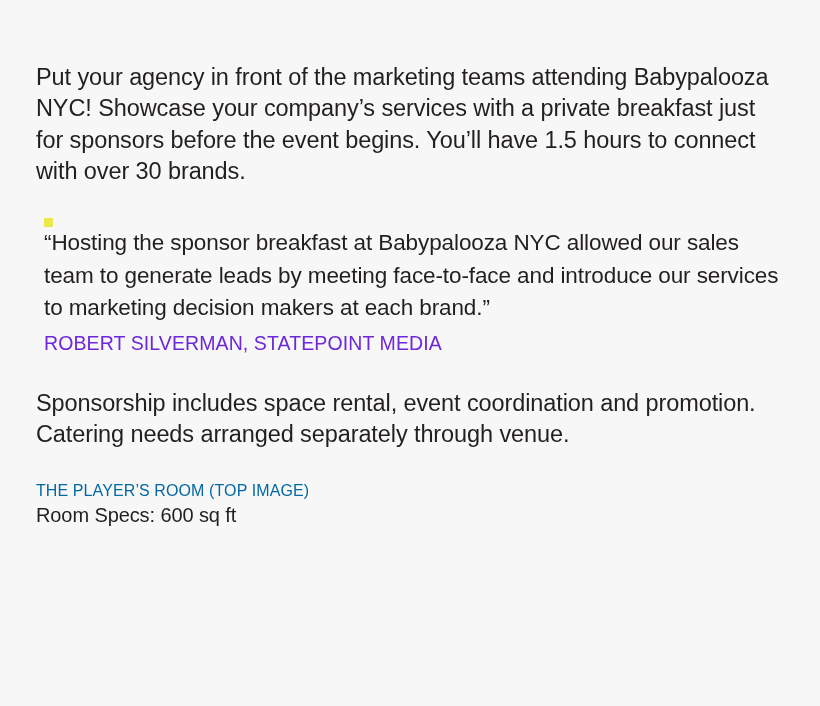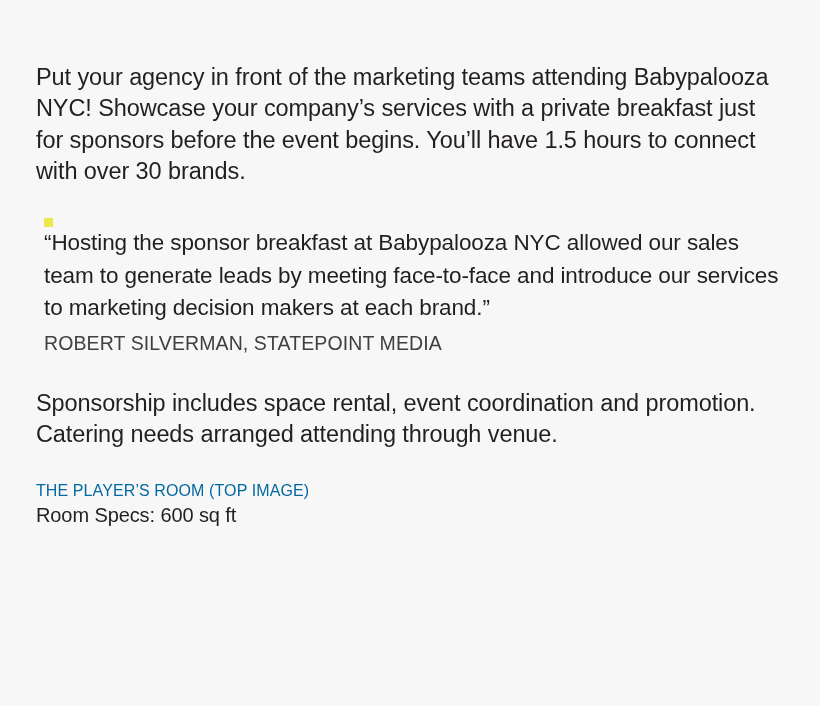--- a/index.html
+++ b/index.html
@@ -48,21 +48,21 @@
   }
   .quote-text {
     font-size: 22.5px;
     line-height: 1.45;
     color: #231f20;
     margin: 0;
     letter-spacing: -0.1px;
   }
   .quote-attrib {
     font-size: 19.5px;
-    color: #404040;
+    color: #6d28d9;
     margin-top: 7px;
     letter-spacing: 0.1px;
   }
   .body-para {
     font-size: 23.5px;
     line-height: 1.33;
     letter-spacing: -0.1px;
     color: #231f20;
     margin: 0;
     margin-top: 33px;
@@ -95,21 +95,21 @@
   <p class="intro">Put your agency in front of the marketing teams attending Babypalooza NYC! Showcase your company’s services with a private breakfast just for sponsors before the event begins. You’ll have 1.5 hours to connect with over 30 brands.</p>
 
   <div class="quote-block">
     <div class="quote-bar"></div>
     <div class="quote-body">
       <p class="quote-text">“Hosting the sponsor breakfast at Babypalooza NYC allowed our sales team to generate leads by meeting face-to-face and introduce our services to marketing decision makers at each brand.”</p>
       <div class="quote-attrib">ROBERT SILVERMAN, STATEPOINT MEDIA</div>
     </div>
   </div>
 
-  <p class="body-para">Sponsorship includes space rental, event coordination and promotion. Catering needs arranged attending through venue.</p>
+  <p class="body-para">Sponsorship includes space rental, event coordination and promotion. Catering needs arranged separately through venue.</p>
 
   <div class="room-group">
     <p class="room-title">THE PLAYER’S ROOM (TOP IMAGE)</p>
     <p class="room-specs">Room Specs: 600 sq ft</p>
   </div>
 
 
 </div>
 
 </body></html>

